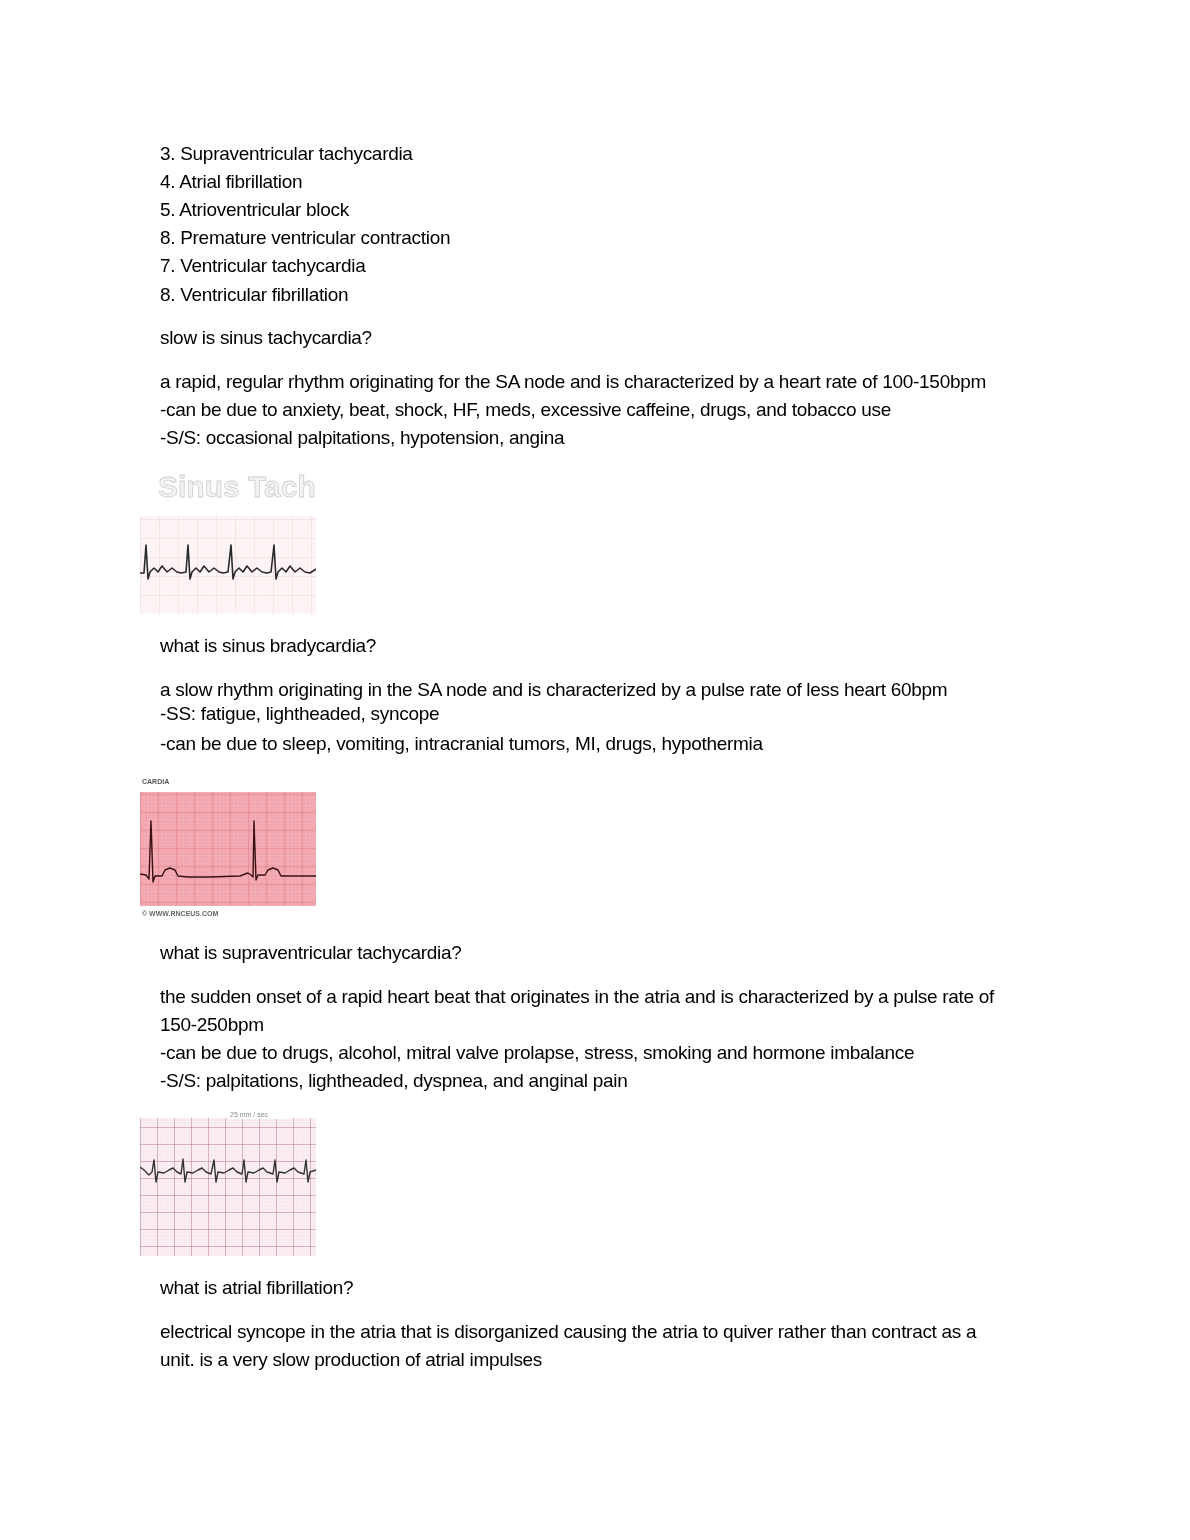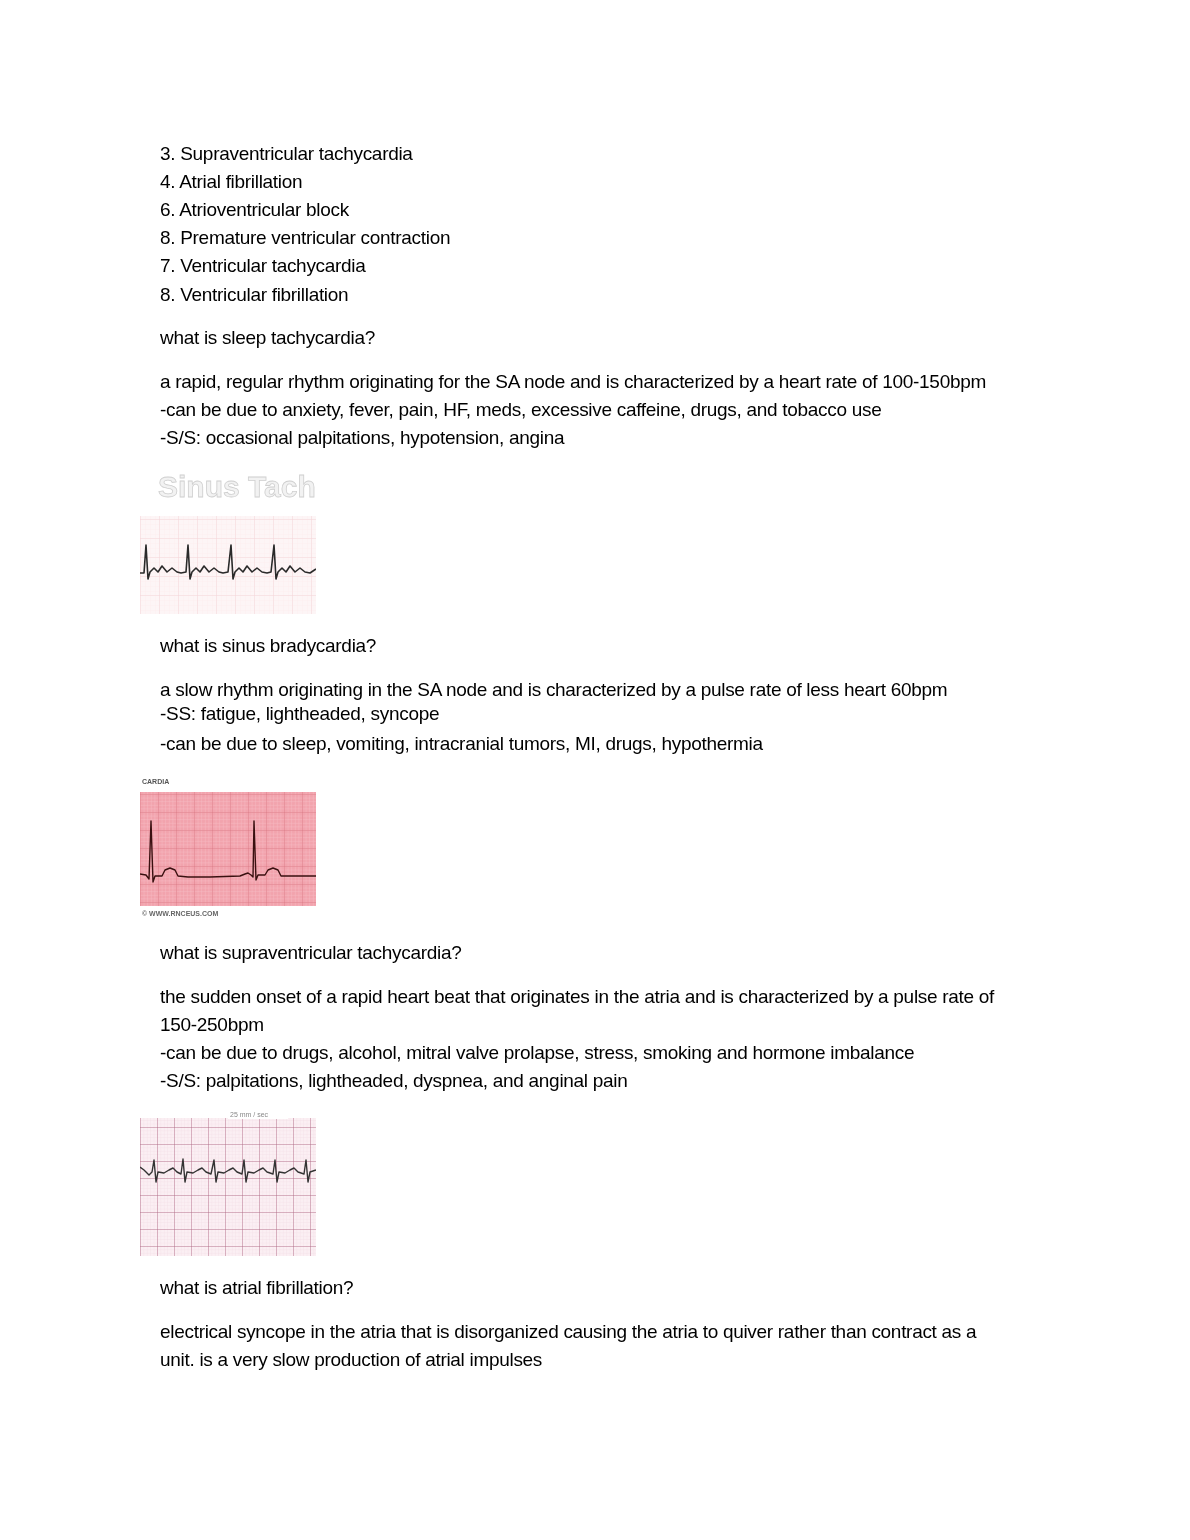--- a/index.html
+++ b/index.html
@@ -8,28 +8,28 @@
   .line { position:absolute; left:140px; font-size:19px; line-height:24px; white-space:nowrap;
           letter-spacing:-0.3px; transform-origin:left top;margin-left:20px; }
   .fig { position:absolute; left:140px; width:176px; overflow:hidden; }
   svg { display:block; }
 </style>
 </head>
 <body>
 
 <div class="line" style="top:142px">3. Supraventricular tachycardia</div>
 <div class="line" style="top:170px">4. Atrial fibrillation</div>
-<div class="line" style="top:198px">6. Atrioventricular block</div>
+<div class="line" style="top:198px">5. Atrioventricular block</div>
 <div class="line" style="top:226px">8. Premature ventricular contraction</div>
 <div class="line" style="top:254px">7. Ventricular tachycardia</div>
 <div class="line" style="top:283px">8. Ventricular fibrillation</div>
 
-<div class="line" style="top:326px">what is sleep tachycardia?</div>
+<div class="line" style="top:326px">slow is sinus tachycardia?</div>
 <div class="line" style="top:370px">a rapid, regular rhythm originating for the SA node and is characterized by a heart rate of 100-150bpm</div>
-<div class="line" style="top:398px">-can be due to anxiety, fever, pain, HF, meds, excessive caffeine, drugs, and tobacco use</div>
+<div class="line" style="top:398px">-can be due to anxiety, beat, shock, HF, meds, excessive caffeine, drugs, and tobacco use</div>
 <div class="line" style="top:426px">-S/S: occasional palpitations, hypotension, angina</div>
 
 <div class="fig" style="top:462px;height:152px">
   <svg width="176" height="152" viewBox="0 0 176 152">
     <defs>
       <pattern id="g1s" width="5" height="5" patternUnits="userSpaceOnUse">
         <path d="M5 0 L0 0 0 5" fill="none" stroke="#fbe9eb" stroke-width="0.6"></path>
       </pattern>
       <pattern id="g1b" width="19" height="19" patternUnits="userSpaceOnUse">
         <rect width="19" height="19" fill="url(#g1s)"></rect>

